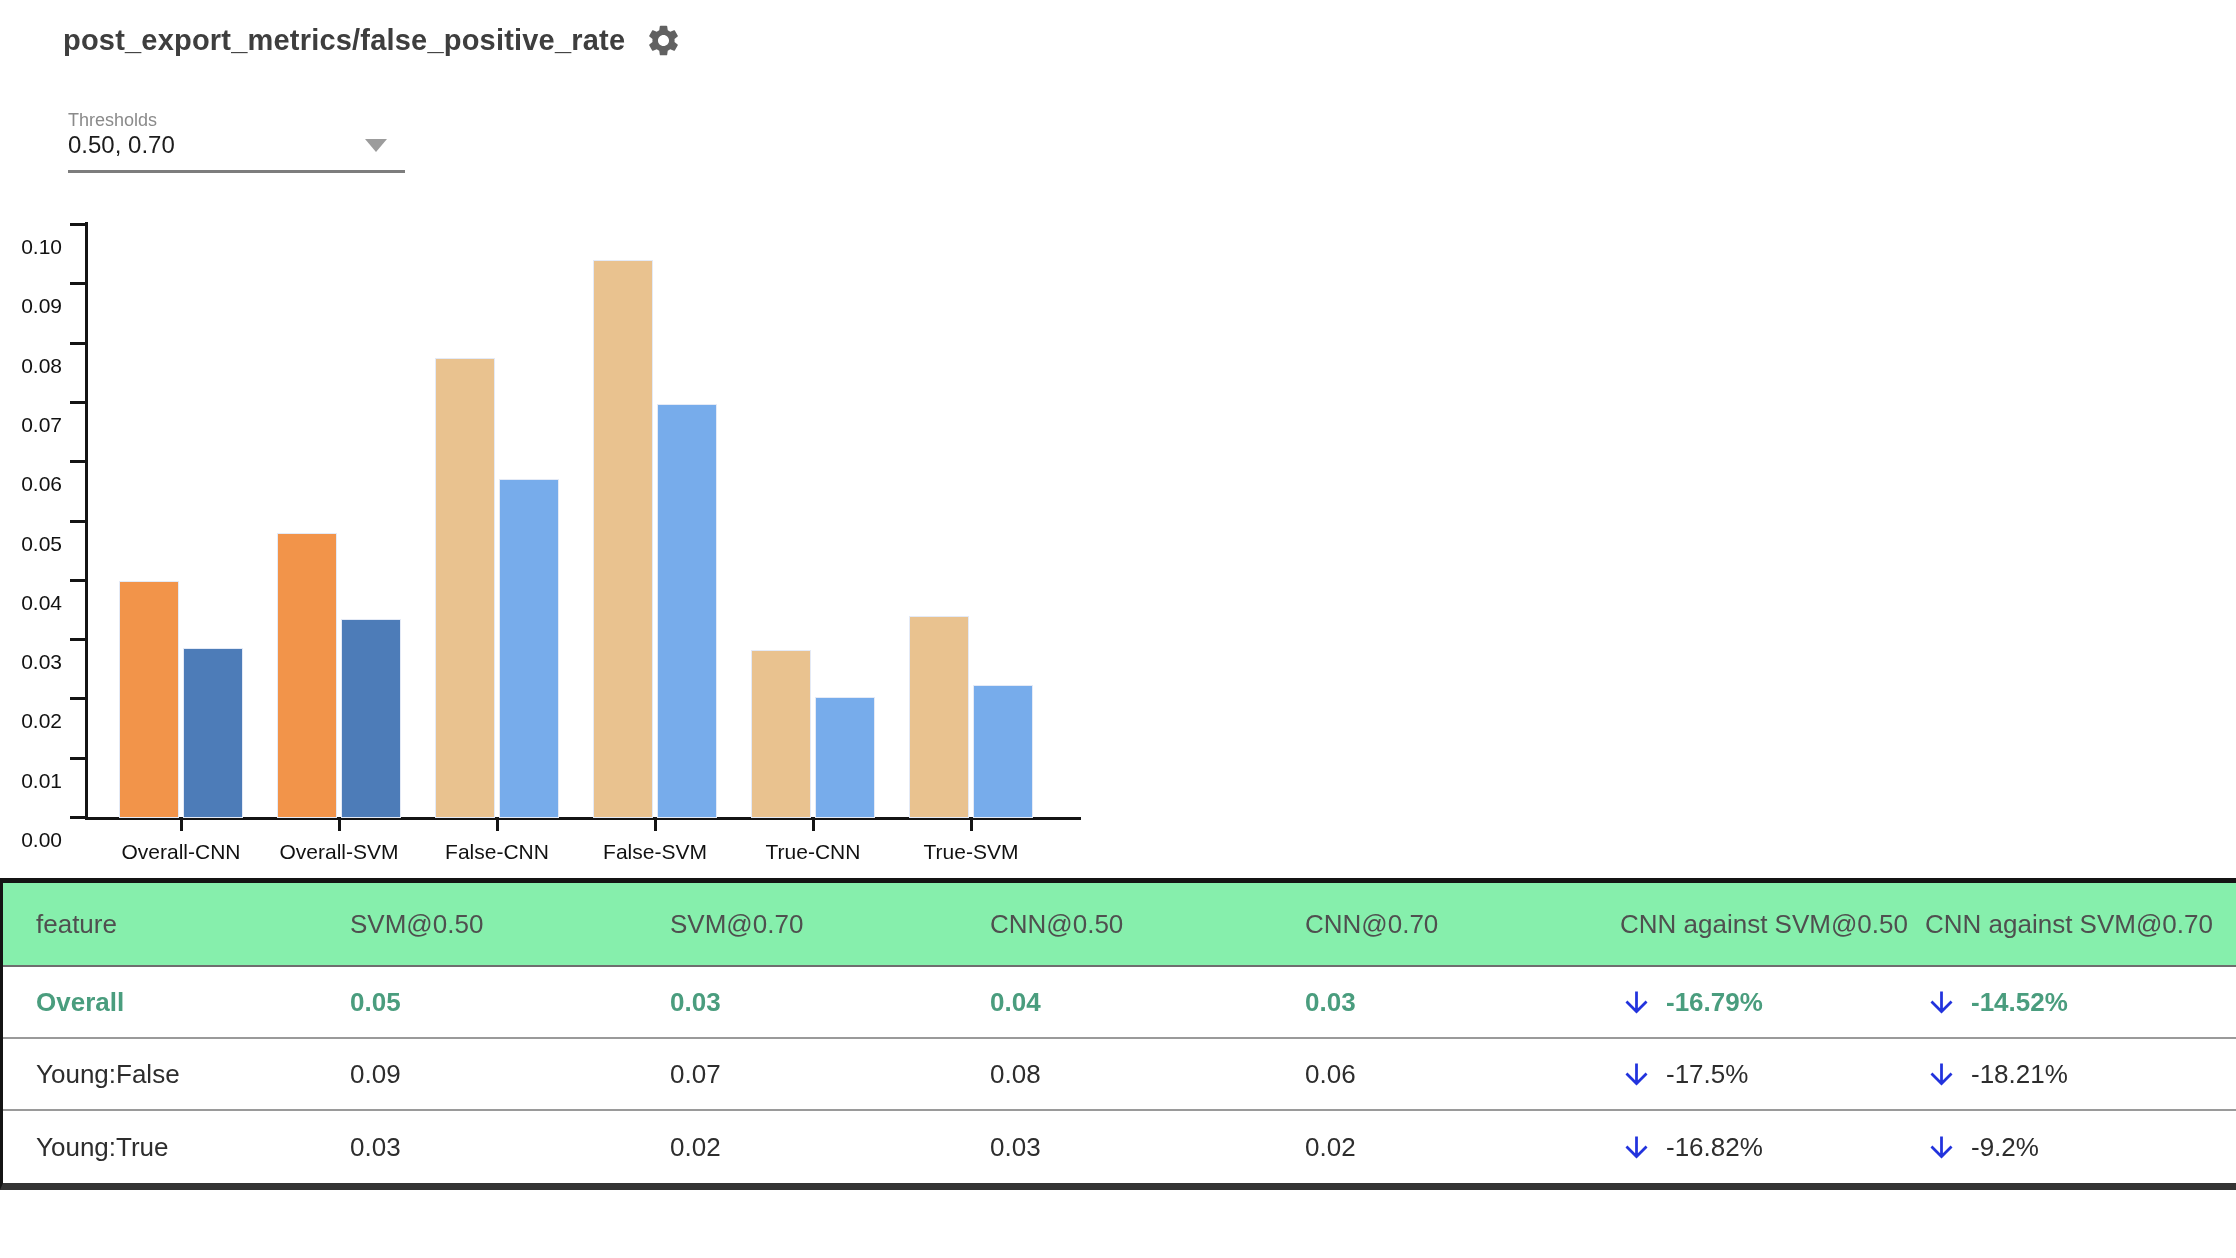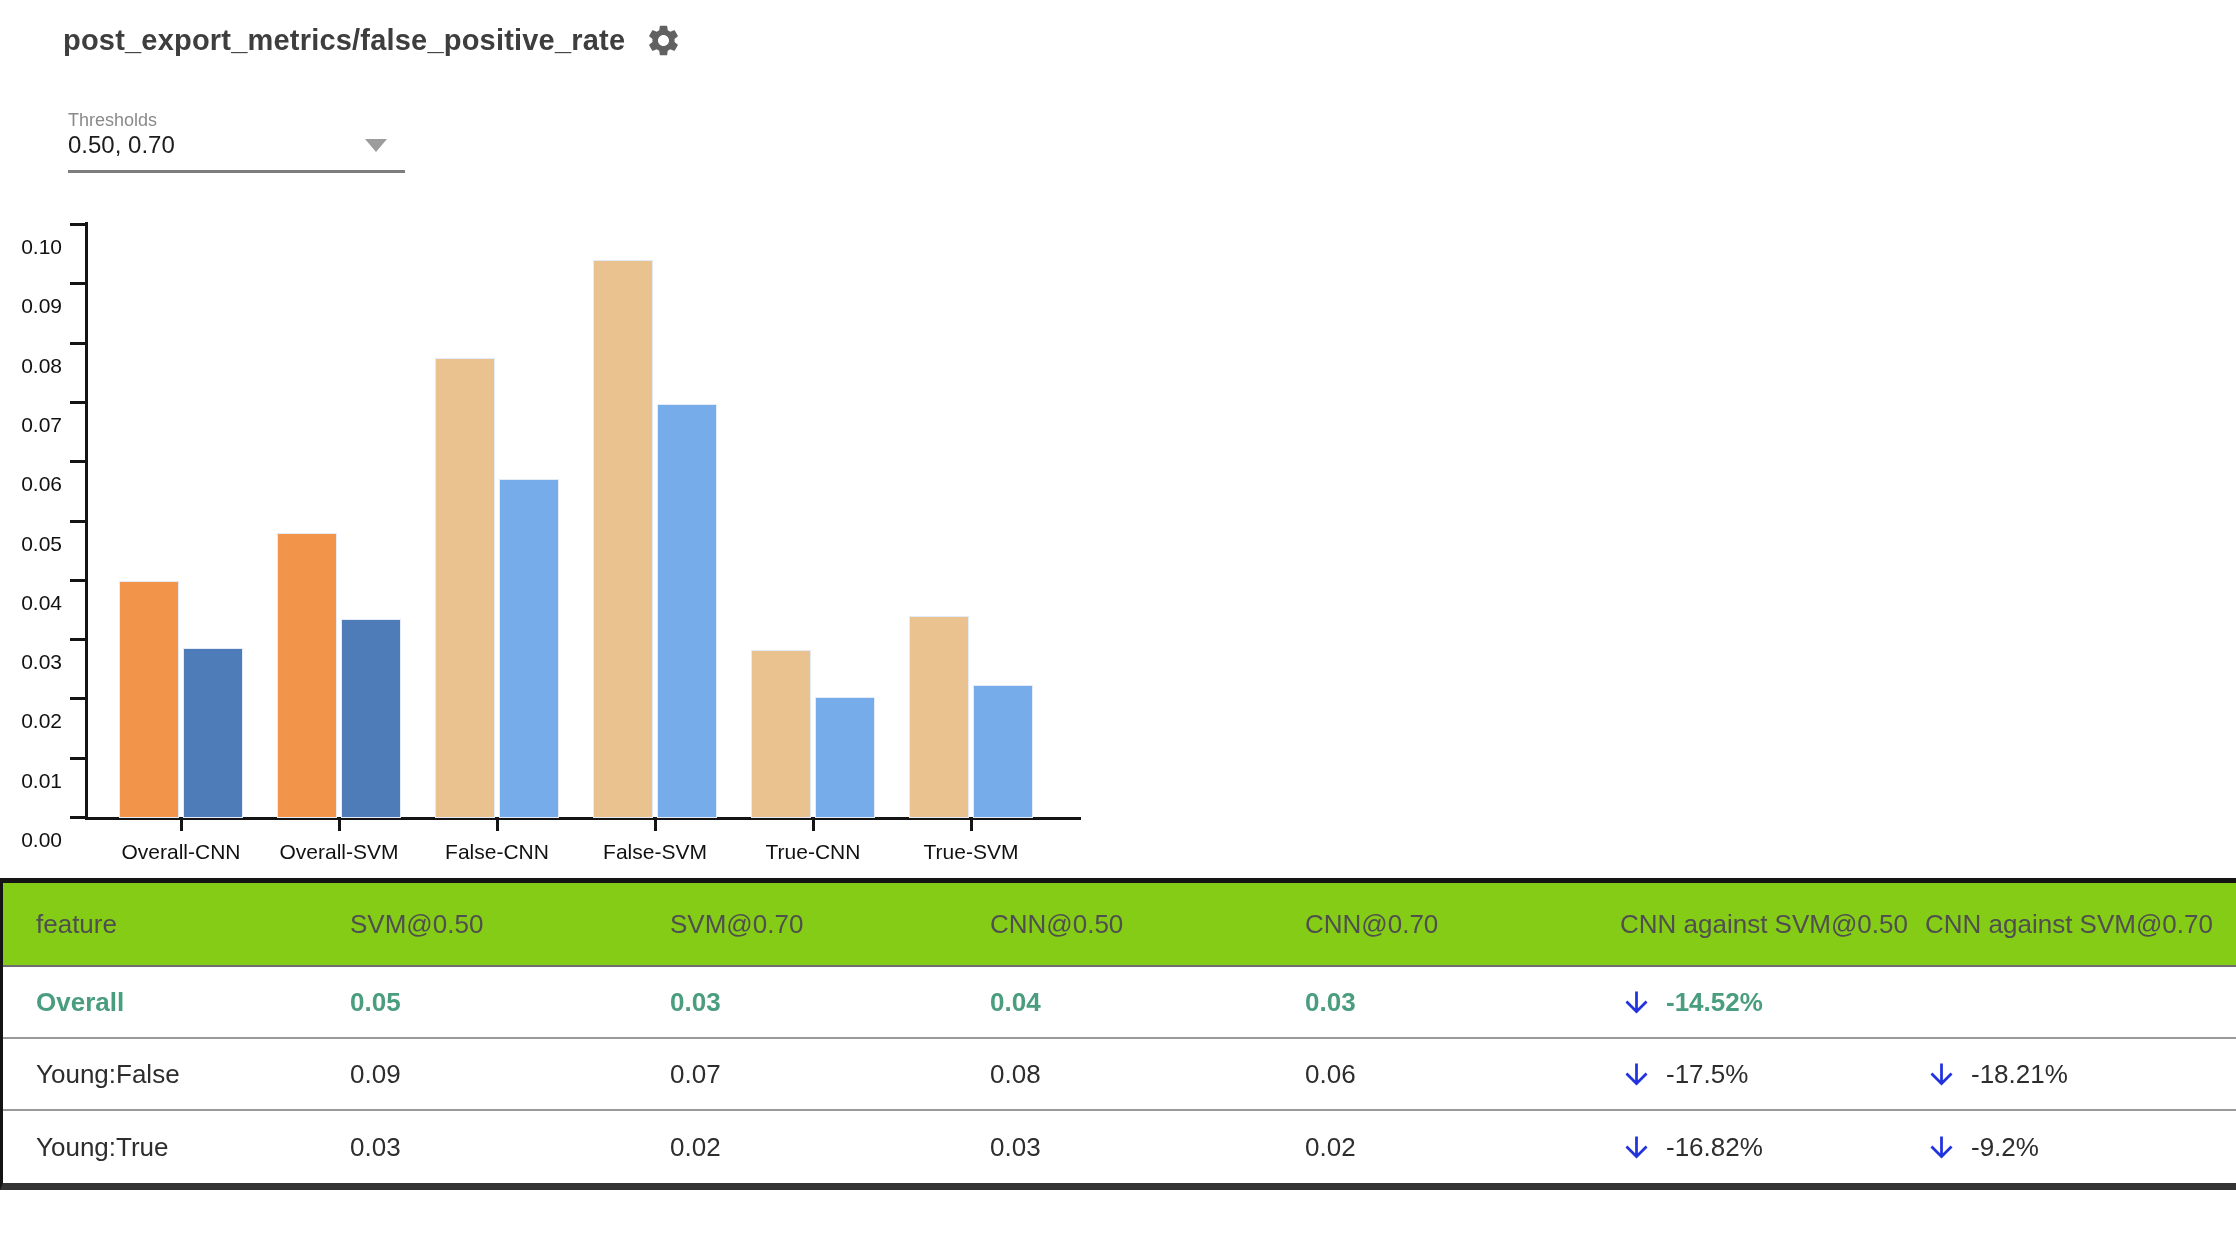--- a/index.html
+++ b/index.html
@@ -31,21 +31,21 @@
   .xlabel { position:absolute; top:640px; font-size:21px; color:#111; white-space:nowrap; transform:translateX(-50%); }
   .bar { position:absolute; outline:1px solid #e4eaf6; cursor:pointer; }
 
   
   #metrics-table { position:absolute; left:0; top:878px; width:2236px;
                    border-top:5px solid #141414; border-left:3px solid #141414;
                    border-bottom:7px solid #343434; }
   .trow { display:grid; grid-template-columns:347px 320px 320px 315px 315px 305px 1fr; align-items:stretch; }
   .cell { display:flex; align-items:center; font-size:26px; }
   .cell:first-child { padding-left:33px; }
-  .thead { height:84px; background:#84cc16; border-bottom:2px solid #6e6e6e; }
+  .thead { height:84px; background:#86efac; border-bottom:2px solid #6e6e6e; }
   .thead .cell { color:#4f4f4f; }
   .drow { height:72px; border-bottom:2px solid #9a9a9a; background:#fff; cursor:pointer; }
   .drow:last-child { border-bottom:none; }
   .drow .cell { color:#2d2d2d; }
   .drow.highlight .cell { color:#4a9d7e; font-weight:bold; }
   .comp-cell { gap:13px; }
   .arrow-down { width:33px; height:33px; flex:none; }
 </style>
 </head>
 <body>
@@ -135,20 +135,26 @@
         <div class="trow drow highlight">
           <div class="cell">Overall</div>
           <div class="cell">0.05</div>
           <div class="cell">0.03</div>
           <div class="cell">0.04</div>
           <div class="cell">0.03</div>
           <div class="cell comp-cell">
             <svg class="arrow-down" viewBox="0 0 24 24">
               <path fill="#2233dd" d="M20 12l-1.41-1.41L13 16.17V4h-2v12.17l-5.58-5.59L4 12l8 8 8-8z"></path>
             </svg>
+            <span>-16.79%</span>
+          </div>
+          <div class="cell comp-cell">
+            <svg class="arrow-down" viewBox="0 0 24 24">
+              <path fill="#2233dd" d="M20 12l-1.41-1.41L13 16.17V4h-2v12.17l-5.58-5.59L4 12l8 8 8-8z"></path>
+            </svg>
             <span>-14.52%</span>
           </div>
         </div>
         <div class="trow drow">
           <div class="cell">Young:False</div>
           <div class="cell">0.09</div>
           <div class="cell">0.07</div>
           <div class="cell">0.08</div>
           <div class="cell">0.06</div>
           <div class="cell comp-cell">

